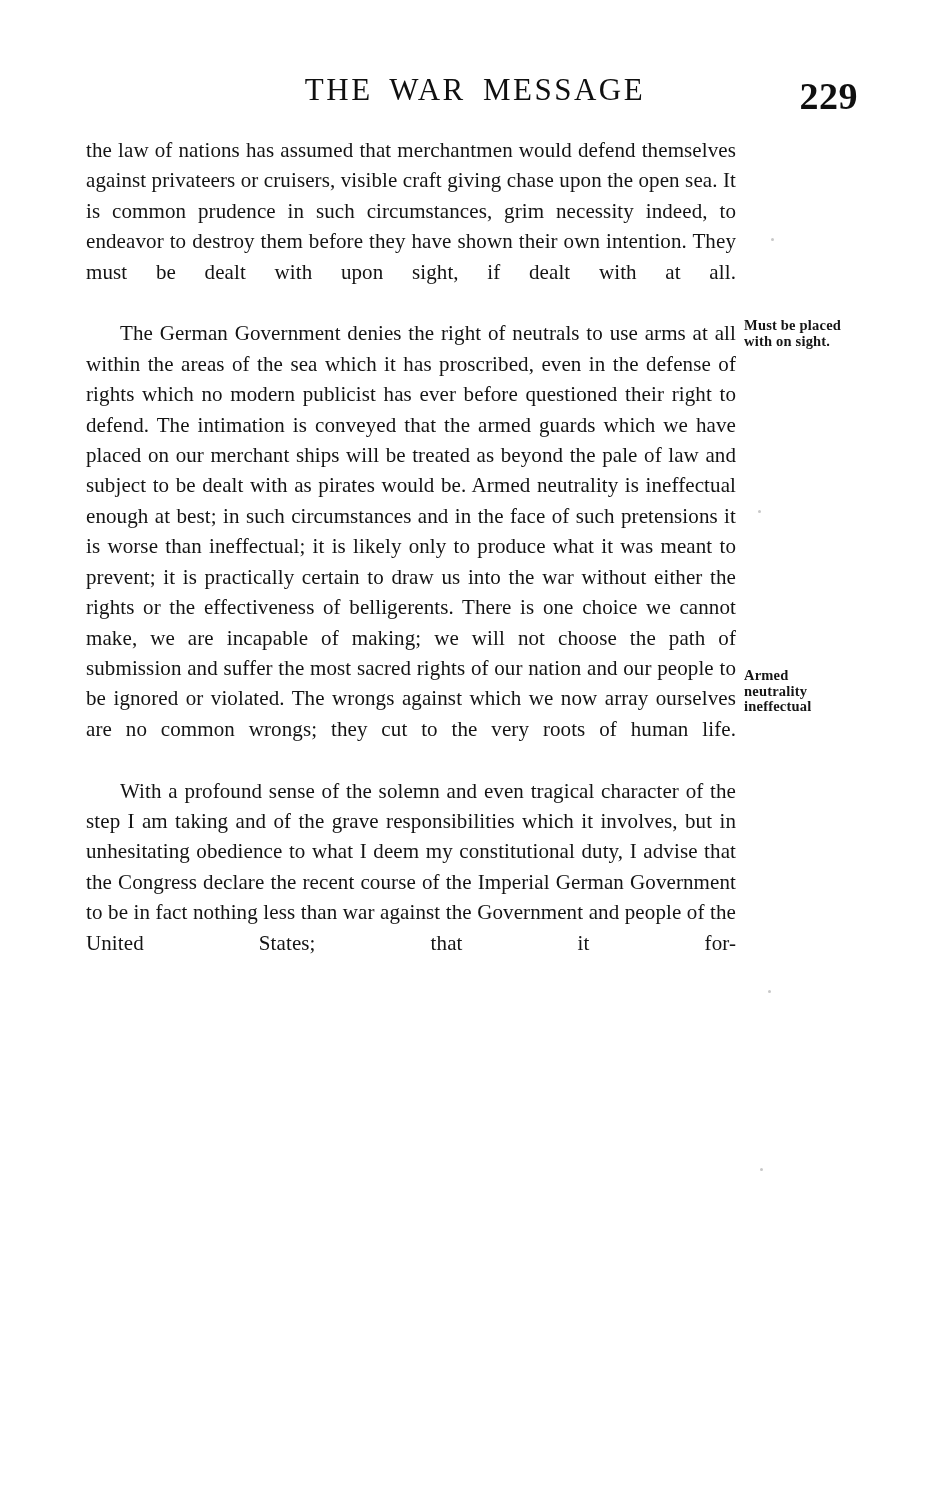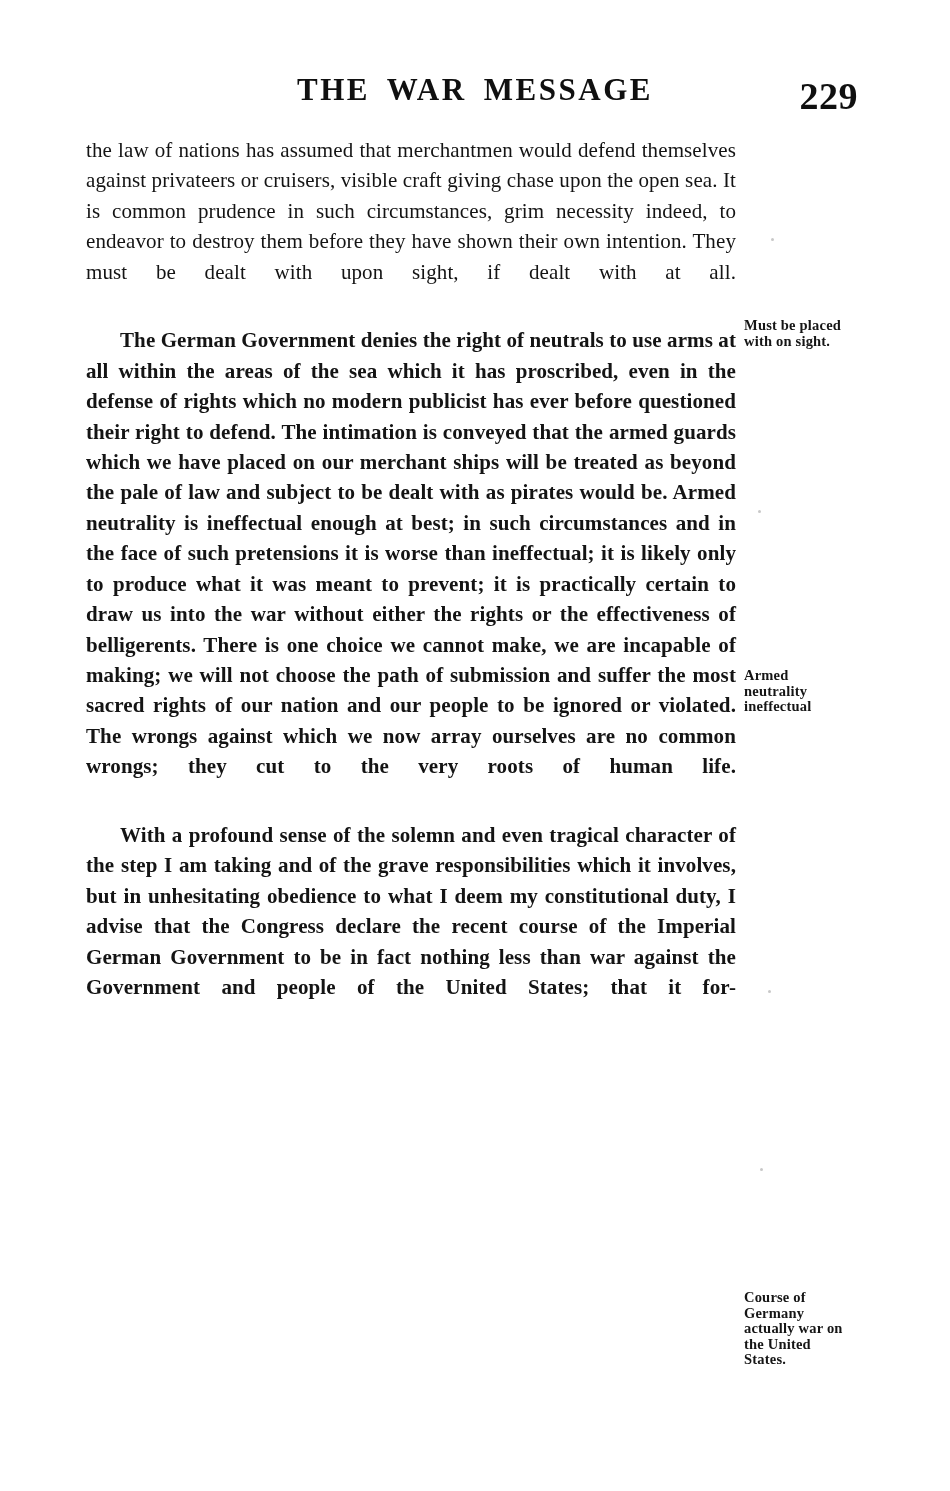--- a/index.html
+++ b/index.html
@@ -28,21 +28,21 @@
     width: 950px;
     height: 40px;
   }
   .header-title {
     position: absolute;
     left: 0;
     width: 950px;
     text-align: center;
     font-size: 31px;
     letter-spacing: 2.5px;
-    font-weight: 700;
+    font-weight: 400;
     word-spacing: 7px;
     color: #101010;
   }
   .page-number {
     position: absolute;
     right: 92px;
     top: 2px;
     font-size: 38px;
     font-weight: 700;
     letter-spacing: 0.5px;
@@ -61,22 +61,21 @@
     line-height: 30.4px;
     text-align: justify;
     text-justify: inter-word;
     color: #141414;
     letter-spacing: 0.1px;
   }
   p.para.indent {
     text-indent: 34px;
   }
   p.para + p.para {
-    margin-top: 8px;
-    font-weight: bold;
+    margin-top: 1px;
   }
   
   p.para::after {
     content: "";
     display: inline-block;
     width: 100%;
   }
   
   .sidenote {
     position: absolute;
@@ -111,20 +110,19 @@
   </div>
 
   <div class="body-col">
     <p class="para">the law of nations has assumed that merchantmen would defend themselves against privateers or cruisers, visible craft giving chase upon the open sea. It is common prudence in such circumstances, grim necessity indeed, to endeavor to destroy them before they have shown their own intention. They must be dealt with upon sight, if dealt with at all.</p>
     <p class="para indent">The German Government denies the right of neutrals to use arms at all within the areas of the sea which it has proscribed, even in the defense of rights which no modern publicist has ever before questioned their right to defend. The intimation is conveyed that the armed guards which we have placed on our merchant ships will be treated as beyond the pale of law and subject to be dealt with as pirates would be. Armed neutrality is ineffectual enough at best; in such circumstances and in the face of such pretensions it is worse than ineffectual; it is likely only to produce what it was meant to prevent; it is practically certain to draw us into the war without either the rights or the effectiveness of belligerents. There is one choice we cannot make, we are incapable of making; we will not choose the path of submission and suffer the most sacred rights of our nation and our people to be ignored or violated. The wrongs against which we now array ourselves are no common wrongs; they cut to the very roots of human life.</p>
     <p class="para indent">With a profound sense of the solemn and even tragical character of the step I am taking and of the grave responsibilities which it involves, but in unhesitating obedience to what I deem my constitutional duty, I advise that the Congress declare the recent course of the Imperial German Government to be in fact nothing less than war against the Government and people of the United States; that it for-</p>
   </div>
 
   <div class="sidenote sn-1">Must be placed with on sight.</div>
   <div class="sidenote sn-2">Armed neutrality ineffectual</div>
-  <div class="sidenote sn-3">Course of Germany actually war on the United States.</div>
 
   <span class="speck" style="left:771px; top:238px; width:3px; height:3px;"></span>
   <span class="speck" style="left:758px; top:510px; width:3px; height:3px;"></span>
   <span class="speck" style="left:768px; top:990px; width:3px; height:3px;"></span>
   <span class="speck" style="left:760px; top:1168px; width:3px; height:3px;"></span>
 
 </div>
 
 </body></html>

